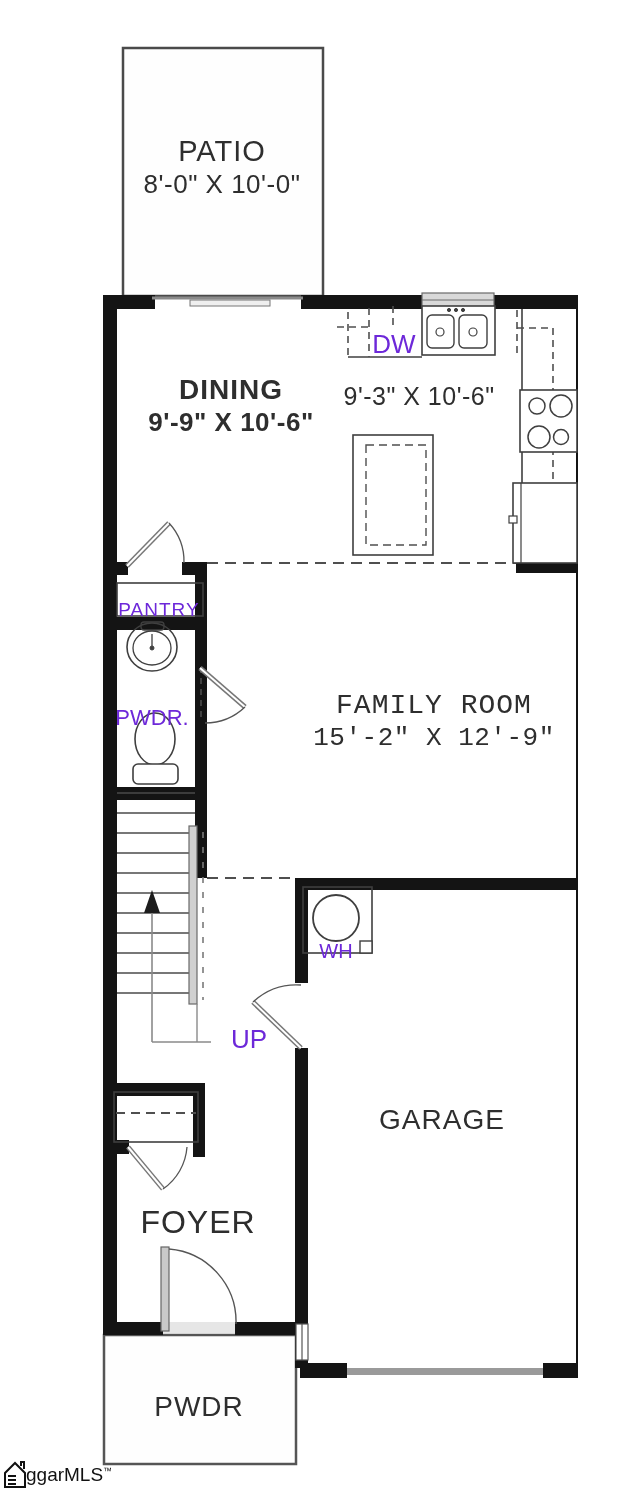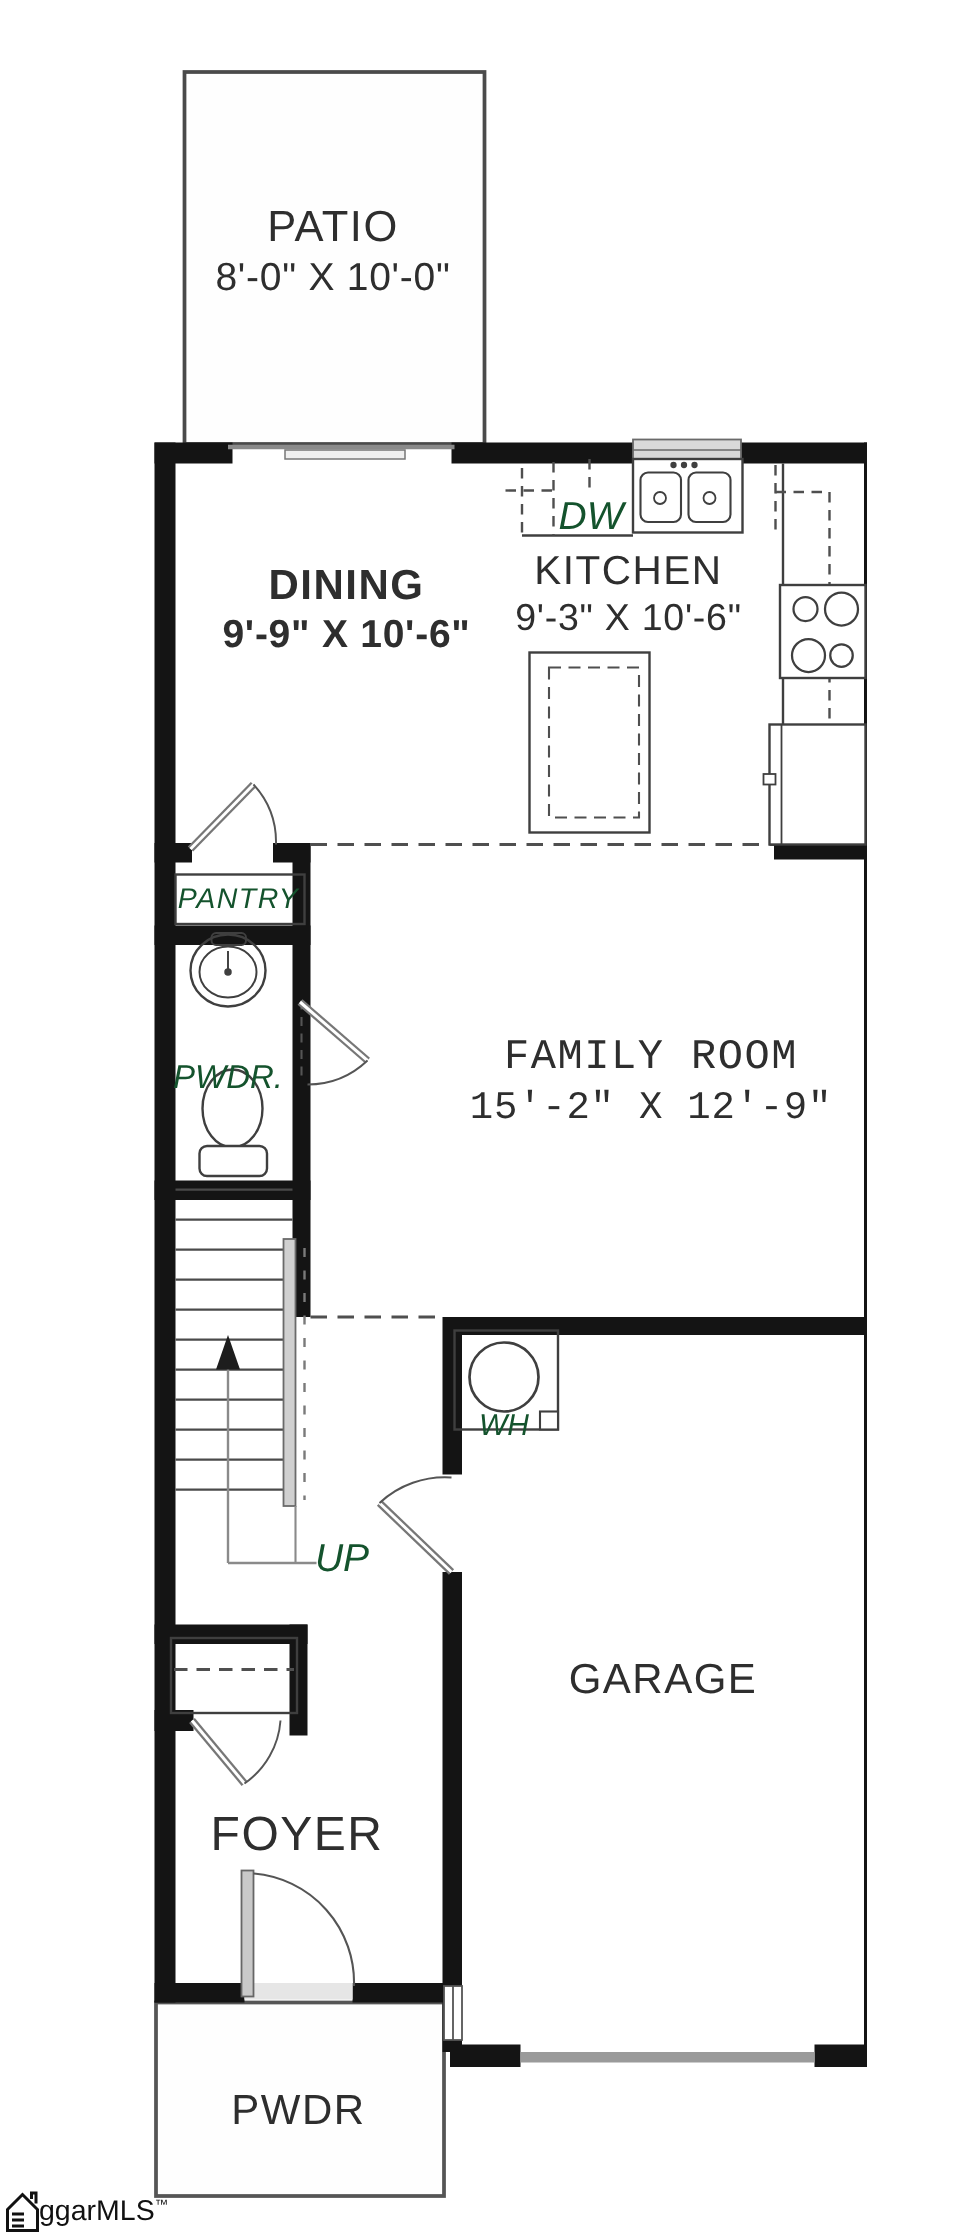--- a/index.html
+++ b/index.html
@@ -4,22 +4,22 @@
 <style>
   html,body{margin:0;padding:0;background:#fff;}
   .canvas{position:relative;width:578px;height:1491px;background:#ffffff;overflow:hidden;
           font-family:"Liberation Sans",sans-serif;}
   svg.plan{position:absolute;left:0;top:0;}
   .lbl{position:absolute;transform:translate(-50%,-50%);color:#2e2e2e;white-space:nowrap;
        text-align:center;line-height:1.22;letter-spacing:1px;}
   .room-name{font-size:28px;}
   .room-dims{font-size:26px;letter-spacing:0.5px;}
   .lbl-patio .room-name{font-size:29px;}
-  .small-lbl{position:absolute;transform:translate(-50%,-50%);color:#14532d;white-space:nowrap;font-style:italic;}
-  .sz26{font-size:26px;} .sz22{font-size:22px;} .sz20{font-size:20px;} .sz19{font-size:19px;}
+  .small-lbl{position:absolute;transform:translate(-50%,-50%);color:#6d28d9;white-space:nowrap;}
+  .sz26{font-size:26px;} .sz22{font-size:22px;} .sz20{font-size:20px;} .sz19{font-size:19px;margin-top:10px;}
   .logo{position:absolute;left:2px;top:1460px;display:flex;align-items:center;color:#111;}
   .logo-text{font-size:19px;letter-spacing:0px;margin-left:-2px;}
   .logo-tm{font-size:9px;vertical-align:super;}
 </style>
 </head>
 <body>
 
 <div class="canvas">
 
   <svg class="plan" width="640" height="1491" viewBox="0 0 640 1491">
@@ -223,34 +223,33 @@
     <div class="room-name">PATIO</div>
     <div class="room-dims">8'-0" X 10'-0"</div>
   </div>
 
   <div class="lbl" style="left:231px;top:406px;font-weight:bold;">
     <div class="room-name">DINING</div>
     <div class="room-dims">9'-9" X 10'-6"</div>
   </div>
 
   <div class="lbl" style="left:419px;top:396px;">
-    <div class="room-name" style="font-size:27px;">KITCHEN</div>
     <div class="room-dims" style="font-size:25px;">9'-3" X 10'-6"</div>
   </div>
 
   <div class="lbl" style="left:434px;top:722px;font-family:Liberation Mono, monospace;">
     <div class="room-name">FAMILY ROOM</div>
     <div class="room-dims">15'-2" X 12'-9"</div>
   </div>
 
   <div class="small-lbl sz26" style="left:394px;top:344px;">DW</div>
   <div class="small-lbl sz19" style="left:159px;top:600px;letter-spacing:1px;">PANTRY</div>
   <div class="small-lbl sz22" style="left:152px;top:694px;margin-top:24px;">PWDR.</div>
   <div class="small-lbl sz20" style="left:336px;top:919px;margin-top:32px;">WH</div>
-  <div class="small-lbl sz26" style="left:228px;top:1039px;text-align:center;">UP</div>
+  <div class="small-lbl sz26" style="left:249px;top:1039px;text-align:center;">UP</div>
 
   <div class="lbl" style="left:442px;top:1120px;">
     <div class="room-name">GARAGE</div>
   </div>
   <div class="lbl" style="left:198px;top:1223px;">
     <div class="room-name" style="font-size:32px;">FOYER</div>
   </div>
   <div class="lbl" style="left:199px;top:1407px;">
     <div class="room-name">PWDR</div>
   </div>

